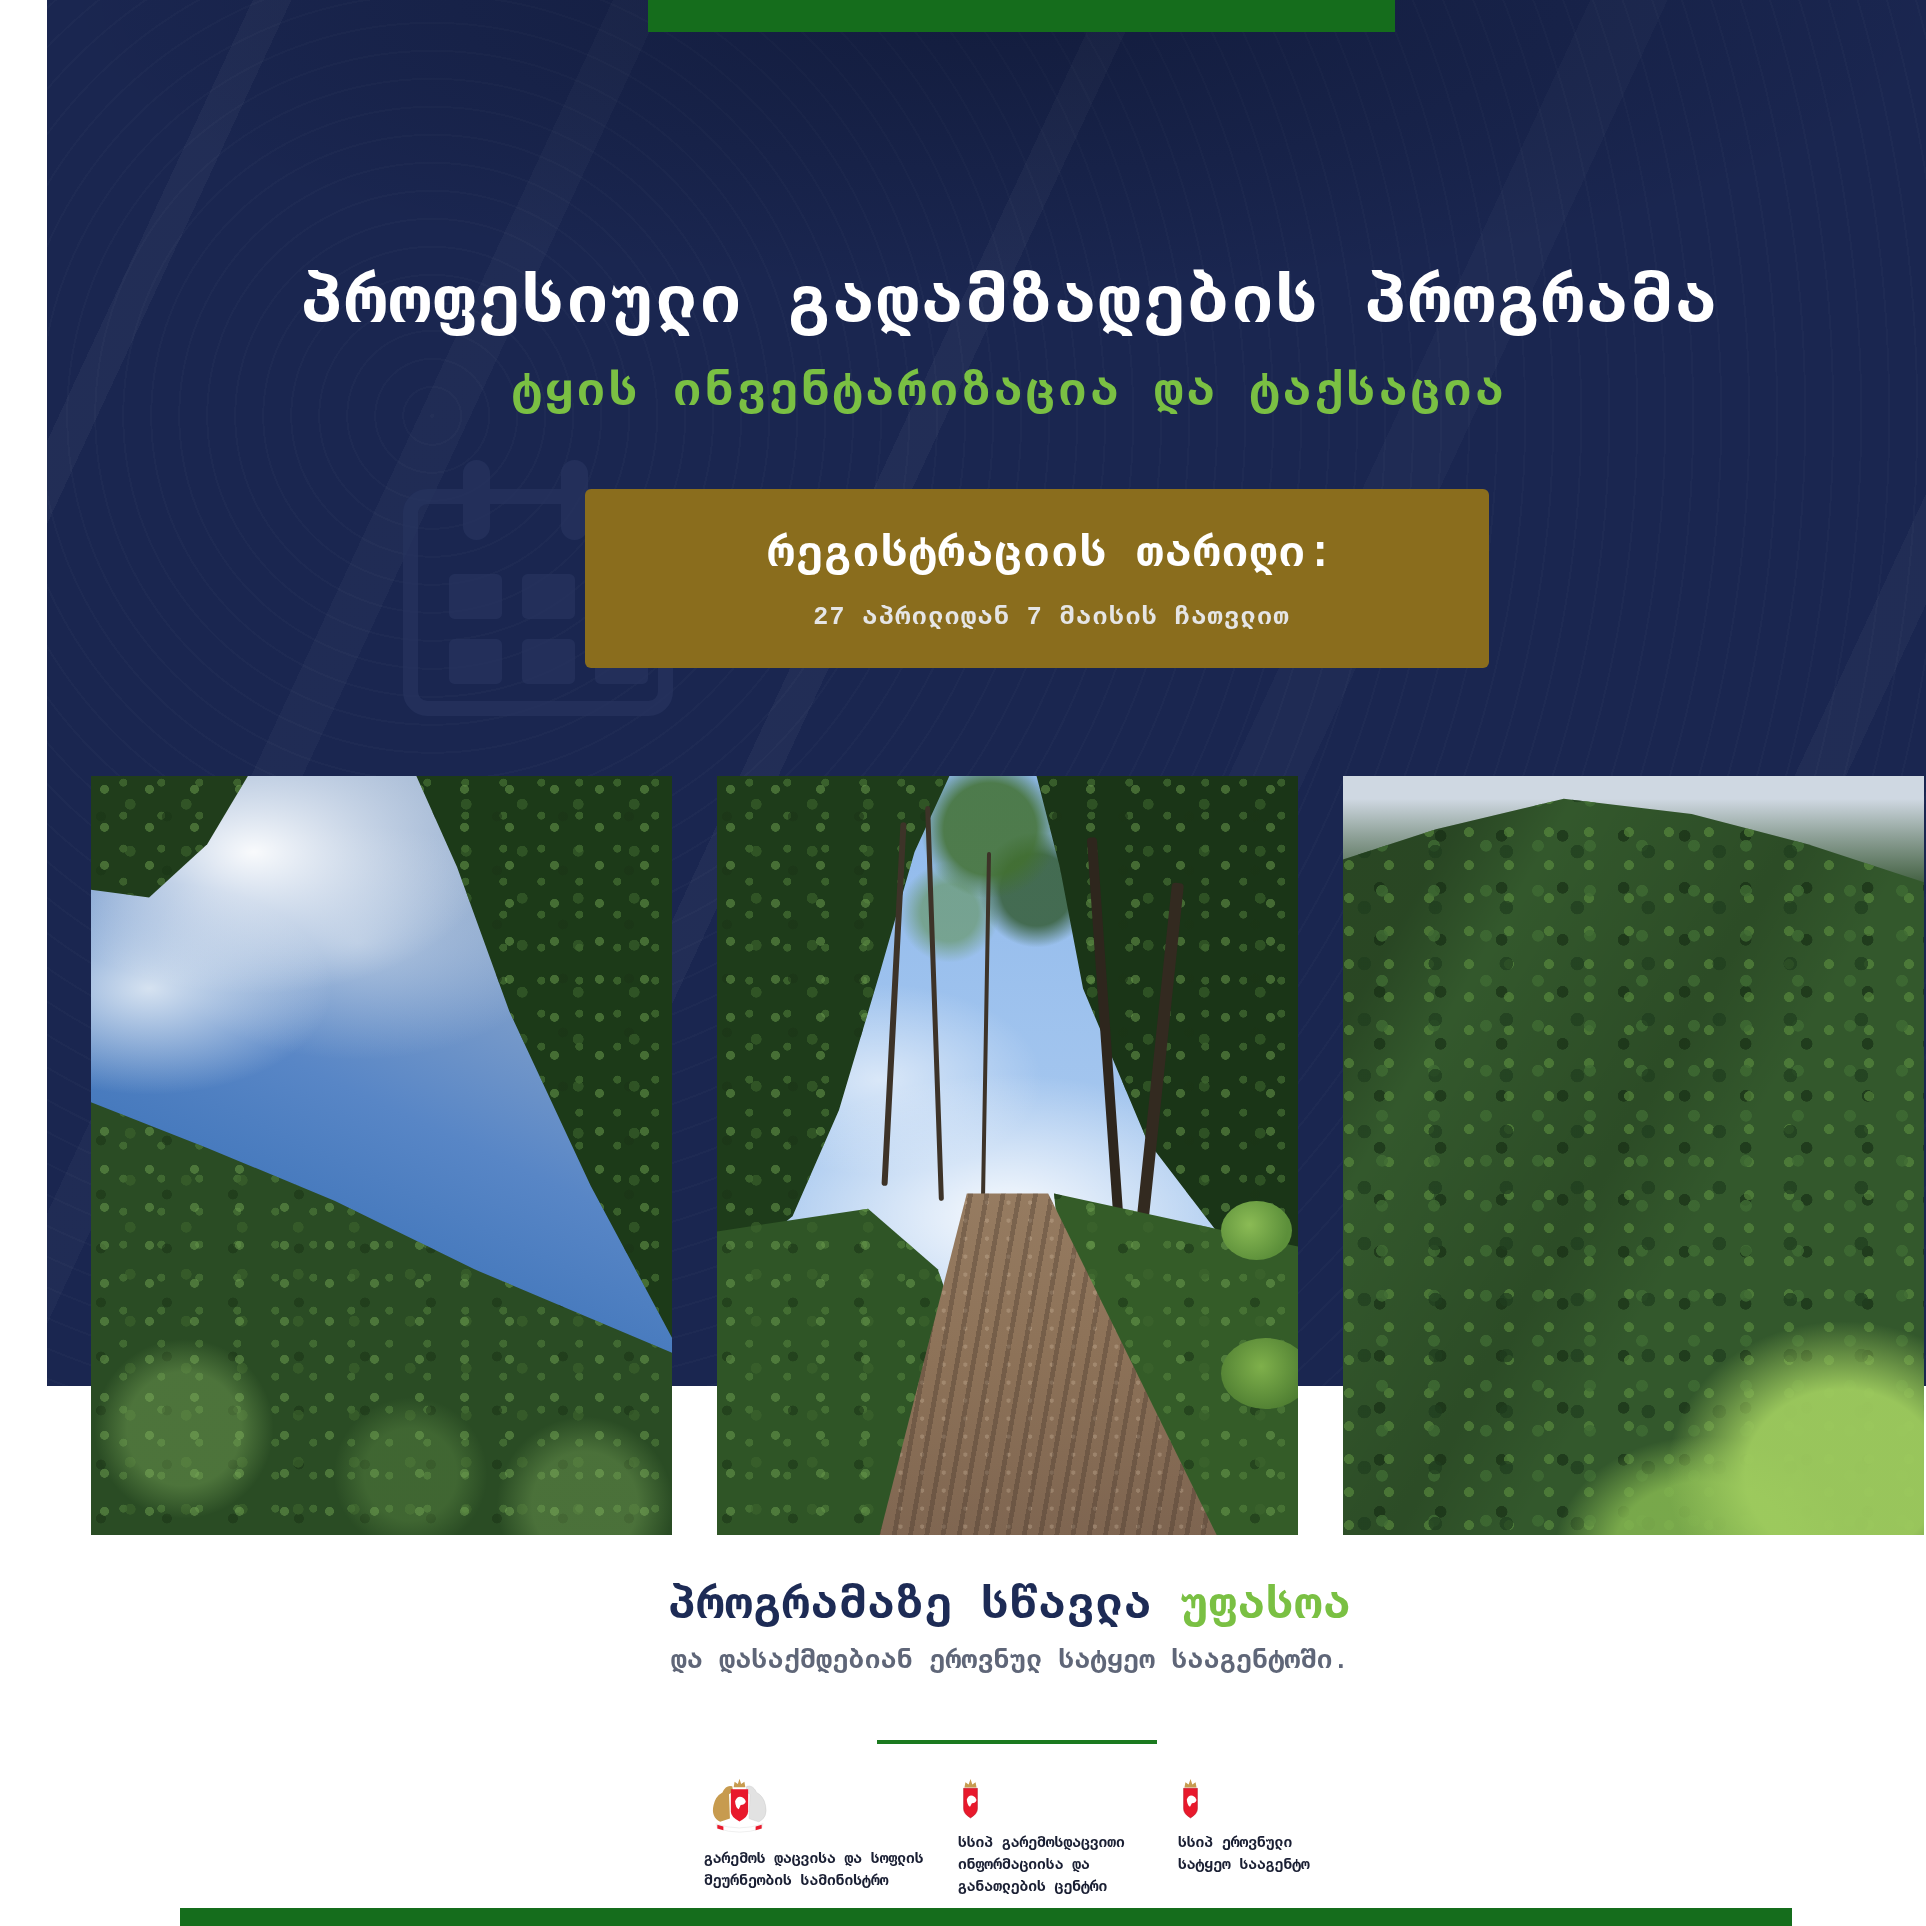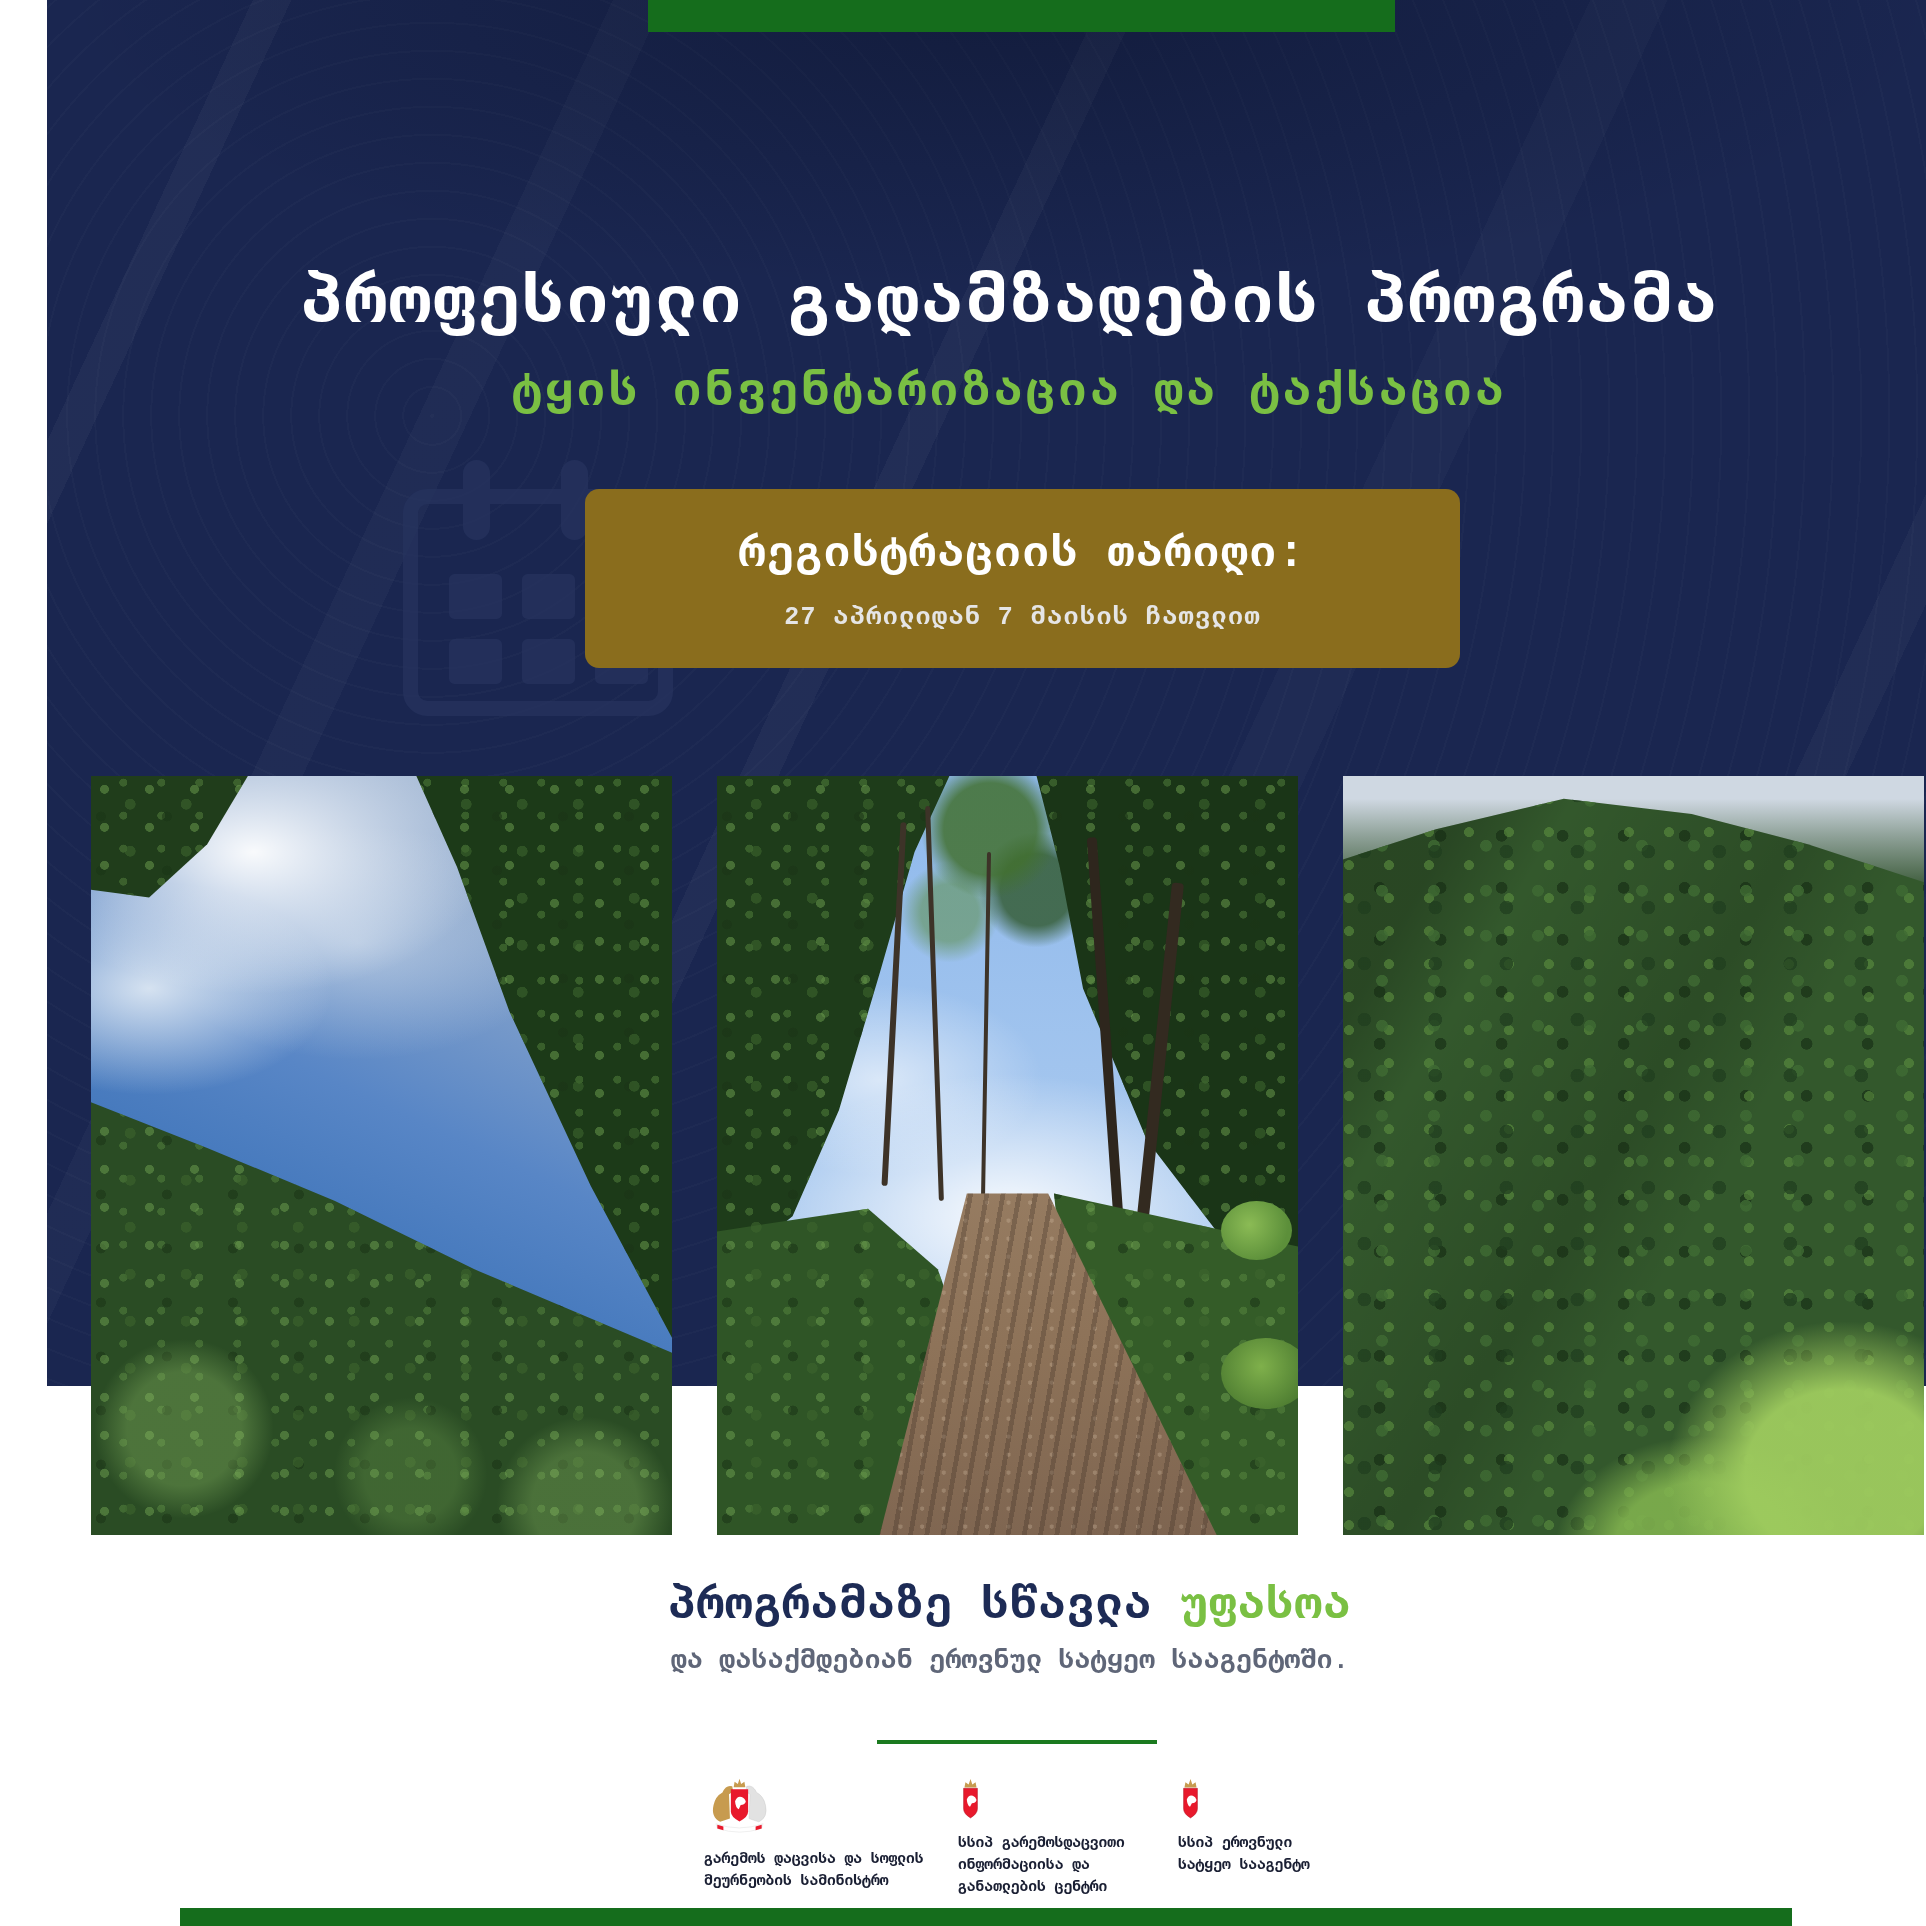--- a/index.html
+++ b/index.html
@@ -23,21 +23,21 @@
   
   .calendar{position:absolute;left:356px;top:460px;width:270px;height:256px;opacity:.75;}
   .cal-body{position:absolute;left:0;right:0;top:29px;bottom:0;border:15px solid #26335e;border-radius:24.5px;}
   .cal-ring{position:absolute;top:0;width:27px;height:80px;border-radius:14px;background:#26335e;}
   .cal-ring.r1{left:60px;} .cal-ring.r2{left:158px;}
   .cal-grid{position:absolute;left:46px;top:114px;display:grid;grid-template-columns:repeat(3,53px);
     grid-auto-rows:45px;gap:20px;}
   .cal-cell{background:#26335e;border-radius:5.6px;}
   
   .reg-box{position:absolute;left:538px;top:489px;width:875px;height:179px;background:#8a6d1d;
-    border-radius:14px;display:flex;flex-direction:column;align-items:center;justify-content:center;gap:21.6px;}
+    border-radius:6px;display:flex;flex-direction:column;align-items:center;justify-content:center;gap:21.6px;padding-left:29px;}
   .reg-label{font-size:44px;font-weight:700;color:#ffffff;letter-spacing:1.9px;white-space:nowrap;}
   .reg-dates{font-size:25px;font-weight:600;color:#e5e5e5;letter-spacing:1.4px;white-space:nowrap;text-align:center;}
   
   .photo{position:absolute;top:776px;width:581px;height:759px;overflow:hidden;background:#2c4d27;}
   .photo1{left:44px;} .photo2{left:670px;} .photo3{left:1296px;}
   .layer{position:absolute;inset:0;}
   .foliage{background-image:
       radial-gradient(circle at 30% 35%, rgba(110,160,80,.50) 0 4.2px, rgba(110,160,80,0) 4.7px),
       radial-gradient(circle at 70% 60%, rgba(60,100,45,.60) 0 5.2px, rgba(60,100,45,0) 5.6px),
       radial-gradient(circle at 15% 75%, rgba(26,52,22,.55) 0 4.7px, rgba(26,52,22,0) 5.2px),

